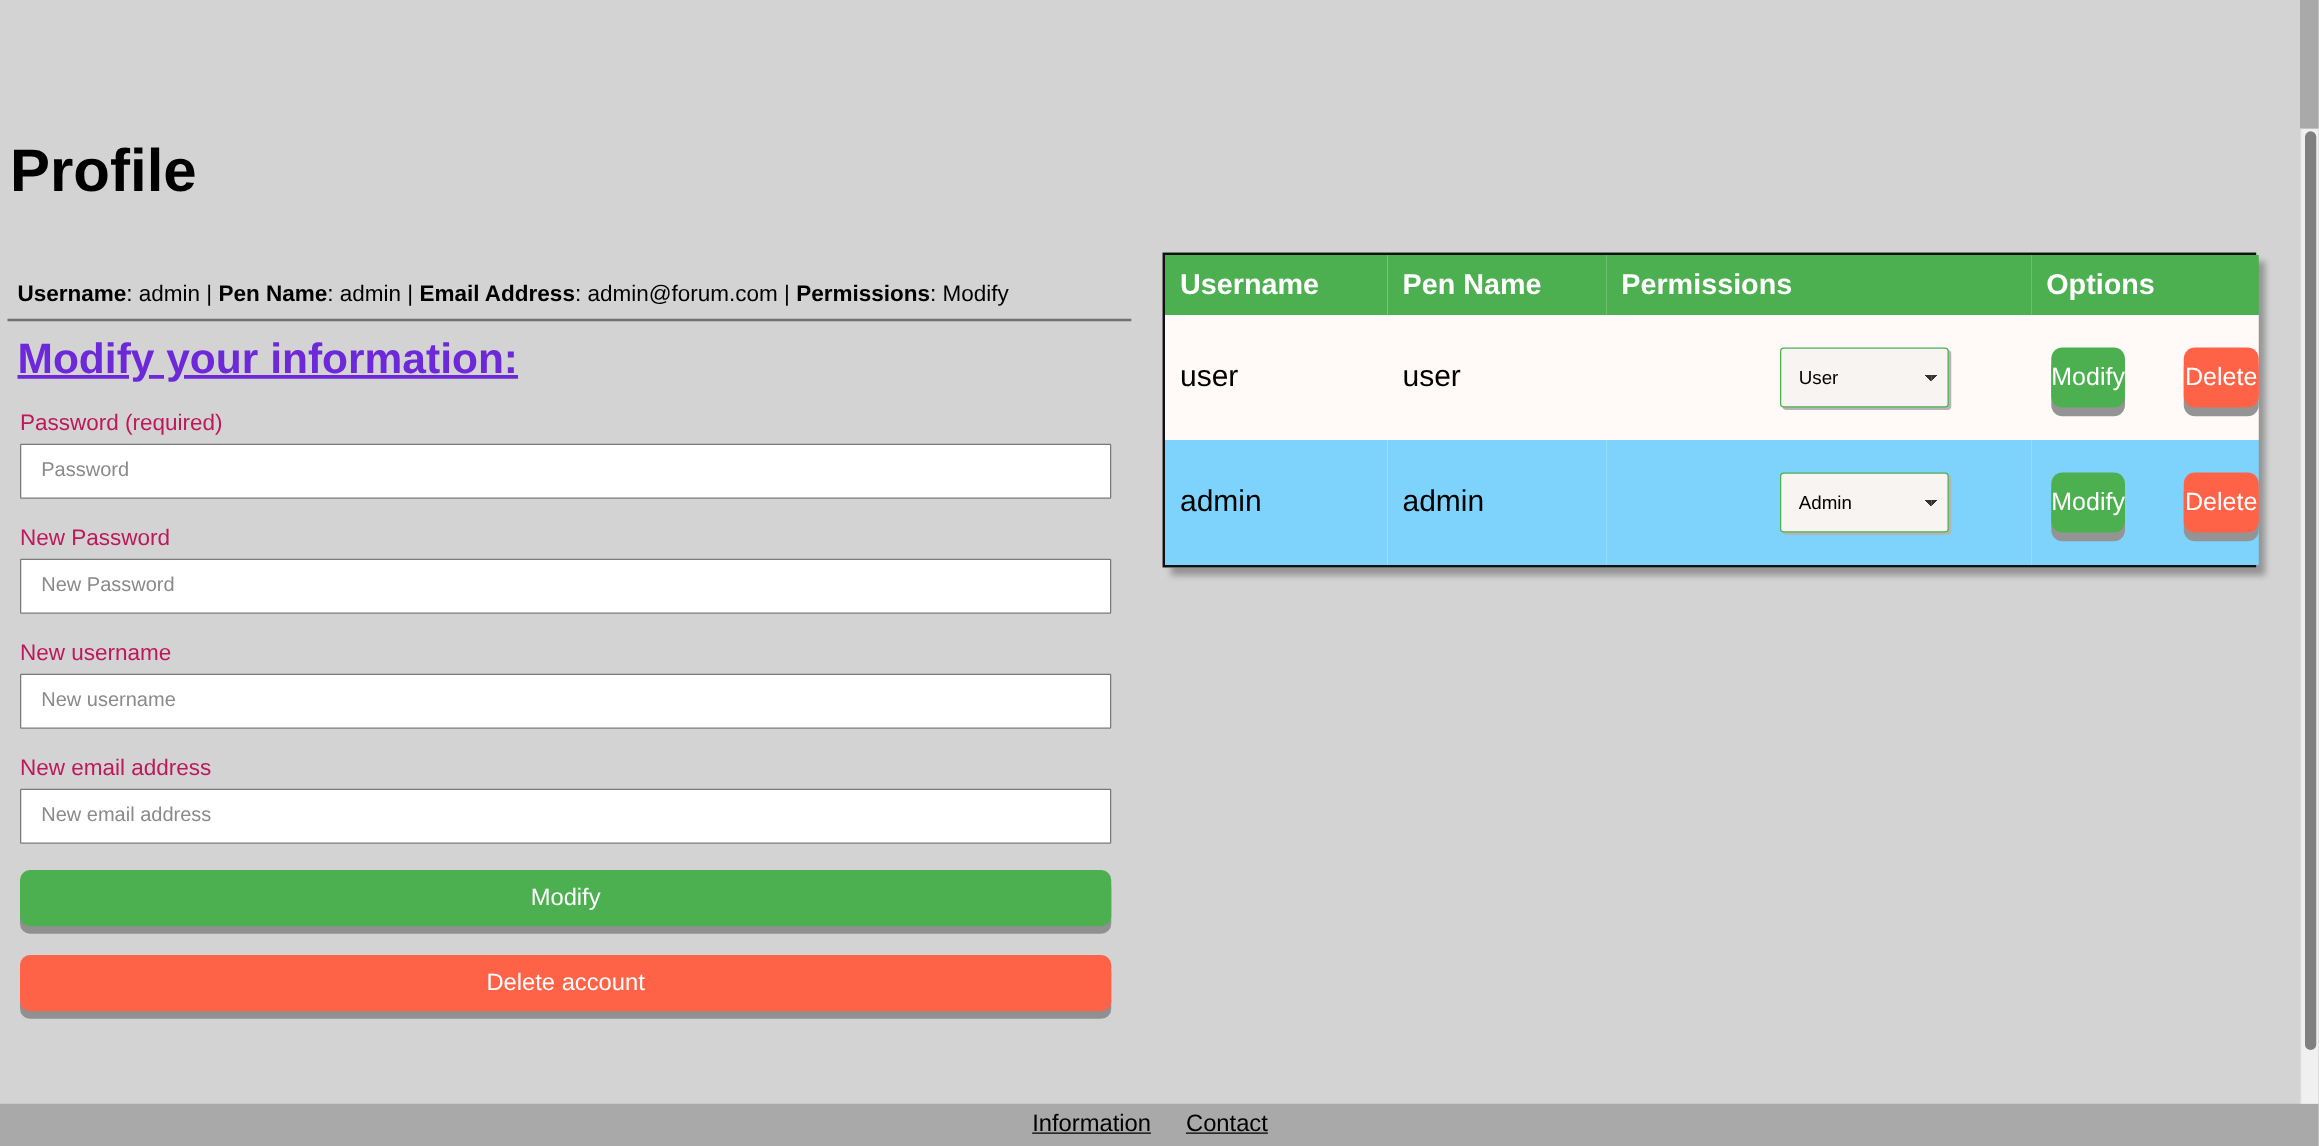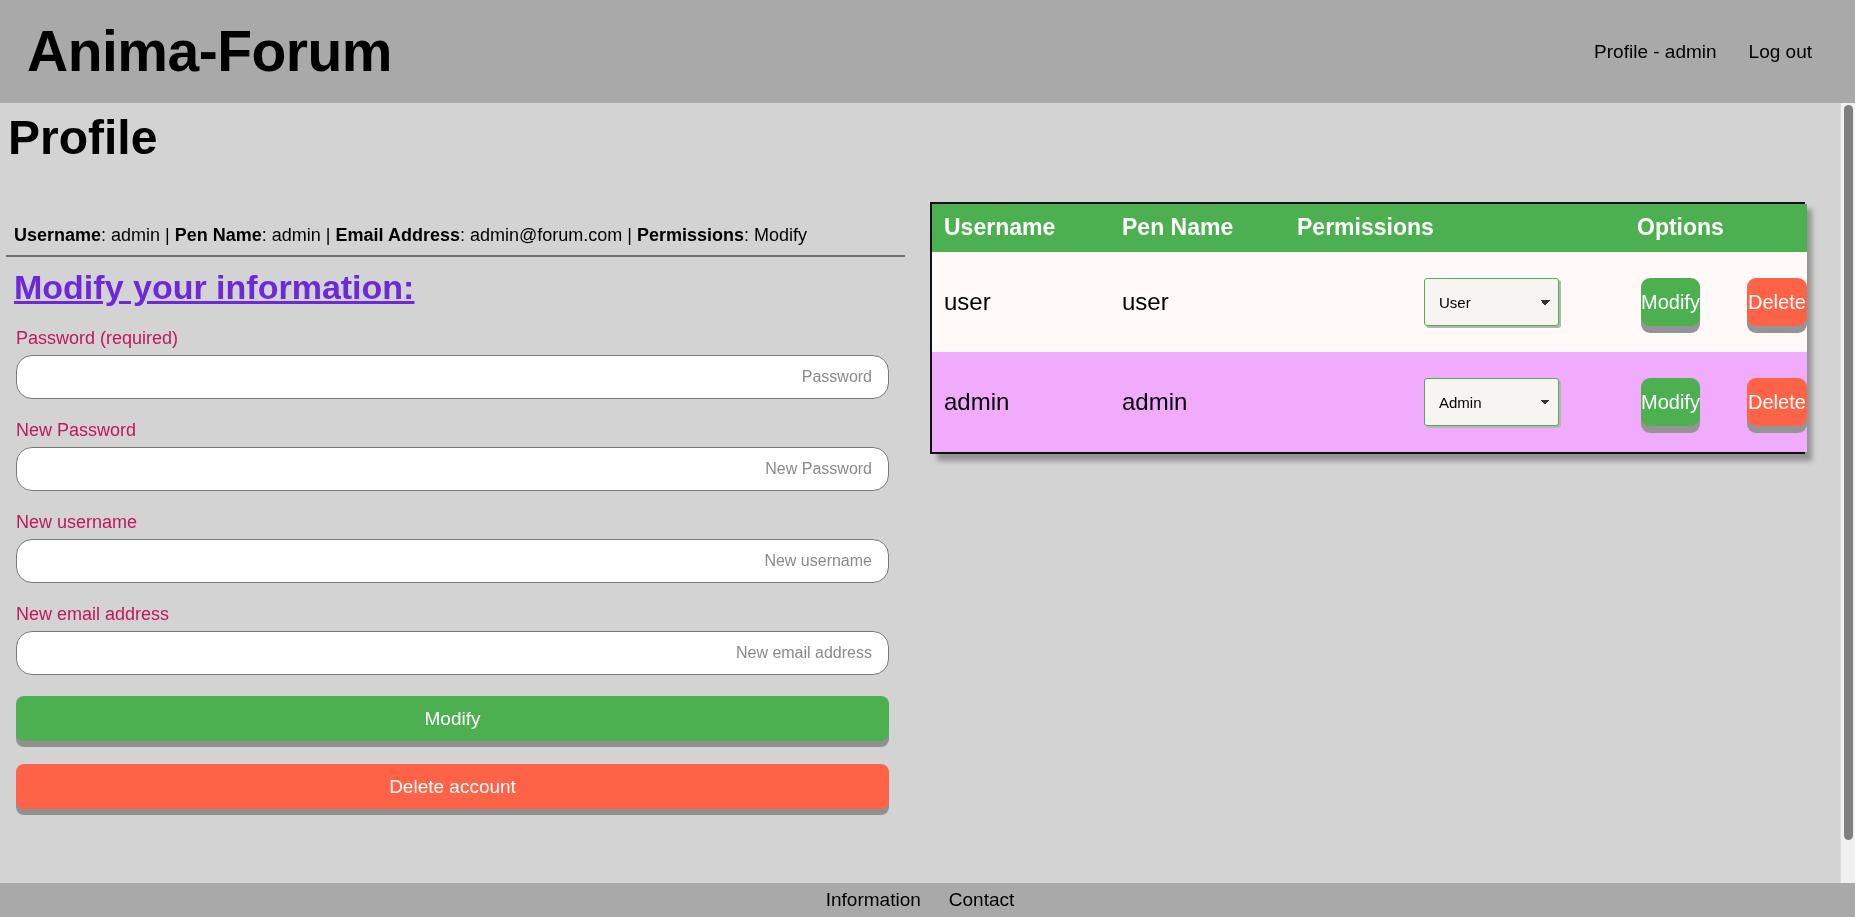--- a/index.html
+++ b/index.html
@@ -127,28 +127,27 @@
     color: #be185d;
     margin: 0 0 6px 0;
     display: block;
   }
   .text-input {
     display: block;
     width: 873px;
     height: 44px;
     background: #ffffff;
     border: 1px solid #7a7a7a;
-    border-radius: 16px;
+    border-radius: 1px;
     padding: 0 16px;
     font-size: 16px;
     font-family: "Liberation Sans", sans-serif;
     color: #000;
     outline: none;
     margin-bottom: 21px;
-    text-align: right;
   }
   .text-input::placeholder { color: #8a8a8a; }
 
   .big-btn {
     display: block;
     width: 873px;
     height: 45px;
     border: none;
     border-radius: 8px;
     color: #ffffff;
@@ -195,21 +194,21 @@
   th.col-options    { width: 182px; text-align: center; padding-left: 0; }
 
   table.user-table tbody td {
     font-size: 24px;
     color: #000;
     padding: 0 0 0 12px;
     vertical-align: middle;
     height: 100px;
   }
   tbody tr.row-odd  td { background: #fffaf8; }
-  tbody tr.row-even td { background: #f0abfc; }
+  tbody tr.row-even td { background: #7dd3fc; }
 
   td.cell-perm { padding-left: 0; }
   td.cell-actions { padding-left: 0; }
 
   .perm-select {
     width: 135px;
     height: 48px;
     background: #f7f4f2;
     border: 1px solid #4cb050;
     border-radius: 3px;
@@ -258,20 +257,21 @@
   .site-footer {
     position: absolute;
     bottom: 0; left: 0;
     width: 1840px;
     height: 34px;
     background: #a9a9a9;
     display: flex;
     align-items: center;
     justify-content: center;
     gap: 28px;
+    text-decoration: underline;
   }
   .site-footer a {
     font-size: 19px;
     color: #000;
     text-decoration: none;
   }
 
   
   .scrollbar-track {
     position: absolute;
@@ -302,27 +302,20 @@
     right: 0; bottom: 0;
     width: 15px; height: 34px;
     background: #a9a9a9;
   }
 </style>
 </head>
 <body>
 
 <div class="page">
 
-  <div class="site-header">
-    <div class="brand">Anima-Forum</div>
-    <nav class="header-nav">
-      <a href="#">Profile - admin</a>
-      <a href="#">Log out</a>
-    </nav>
-  </div>
   <div class="scroll-corner-top"></div>
 
   <div class="content">
 
     <h1 class="page-title">Profile</h1>
 
     <div class="left-col">
 
       <div class="profile-summary">
         <b>Username</b><span>: admin | </span><b>Pen Name</b><span>: admin | </span><b>Email Address</b><span>: admin@forum.com | </span><b>Permissions</b><span>: Modify</span>

